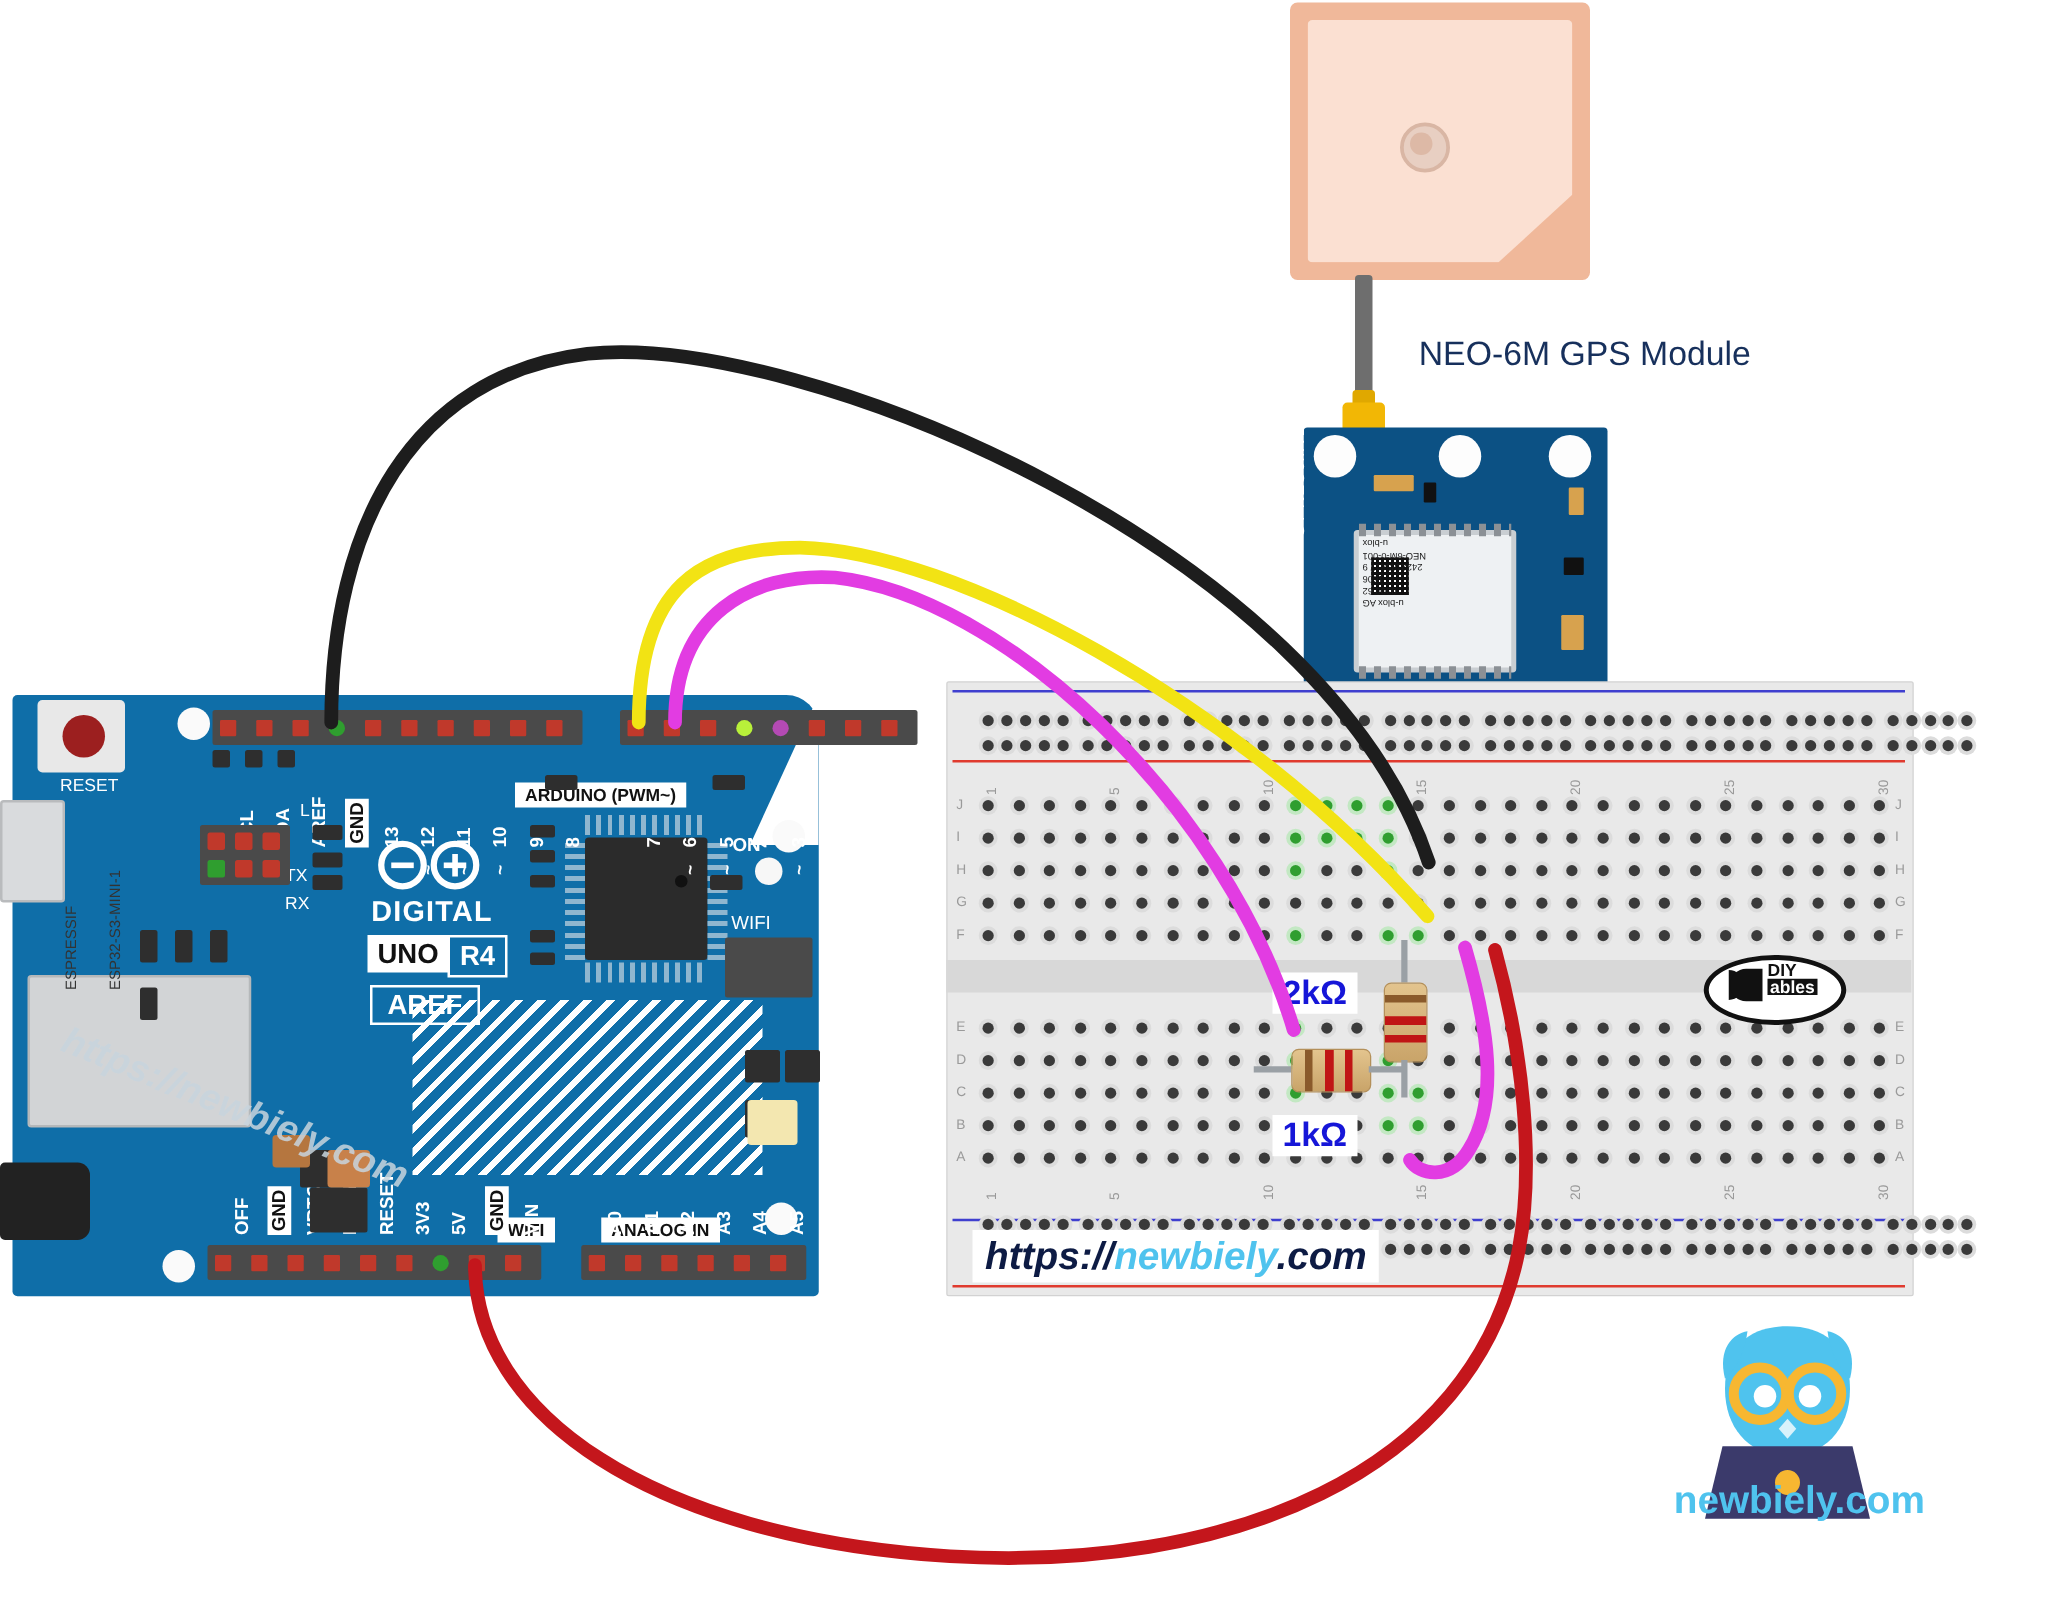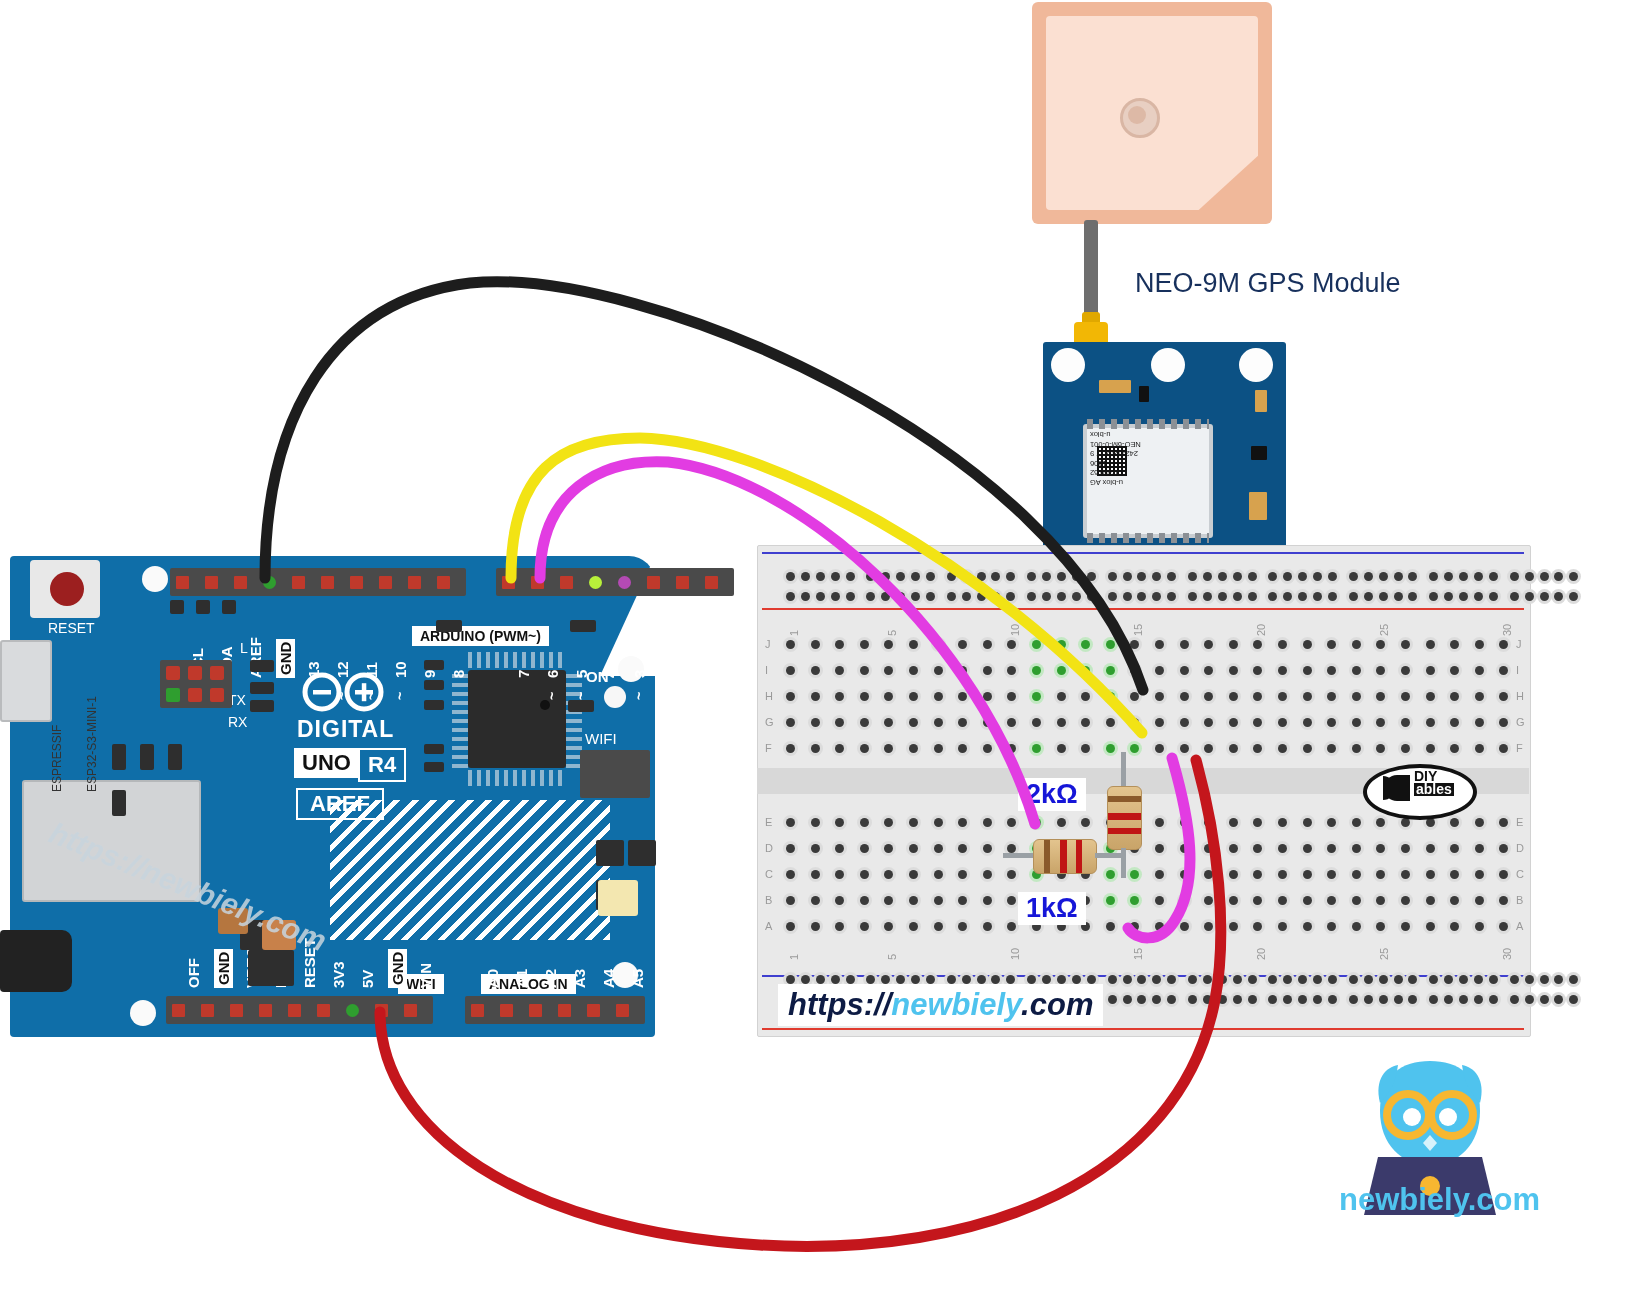--- a/index.html
+++ b/index.html
@@ -123,21 +123,21 @@
 <body>
 
 <div class="abs" id="antenna-body"></div>
 <div class="abs" id="antenna-patch"></div>
 <div class="abs" id="antenna-dot"></div>
 <div class="abs" id="antenna-dot2"></div>
 <div class="abs" id="antenna-cable"></div>
 <div class="abs" id="antenna-plug2"></div>
 <div class="abs" id="antenna-plug"></div>
 
-<div class="abs nosel" id="gps-title">NEO-9M GPS Module</div>
+<div class="abs nosel" id="gps-title">NEO-6M GPS Module</div>
 
 <div class="abs" id="gps-board">
   <div class="gps-hole" style="left:8px;top:6px;"></div>
   <div class="gps-hole" style="left:108px;top:6px;"></div>
   <div class="gps-hole" style="left:196px;top:6px;"></div>
   <div class="gps-hole" style="left:8px;top:248px;"></div>
   <div class="gps-smd tan" style="left:56px;top:38px;width:32px;height:13px;"></div>
   <div class="gps-smd" style="left:96px;top:44px;width:10px;height:16px;"></div>
   <div class="gps-smd tan" style="left:212px;top:48px;width:12px;height:22px;"></div>
   <div class="gps-smd" style="left:208px;top:104px;width:16px;height:14px;"></div>

